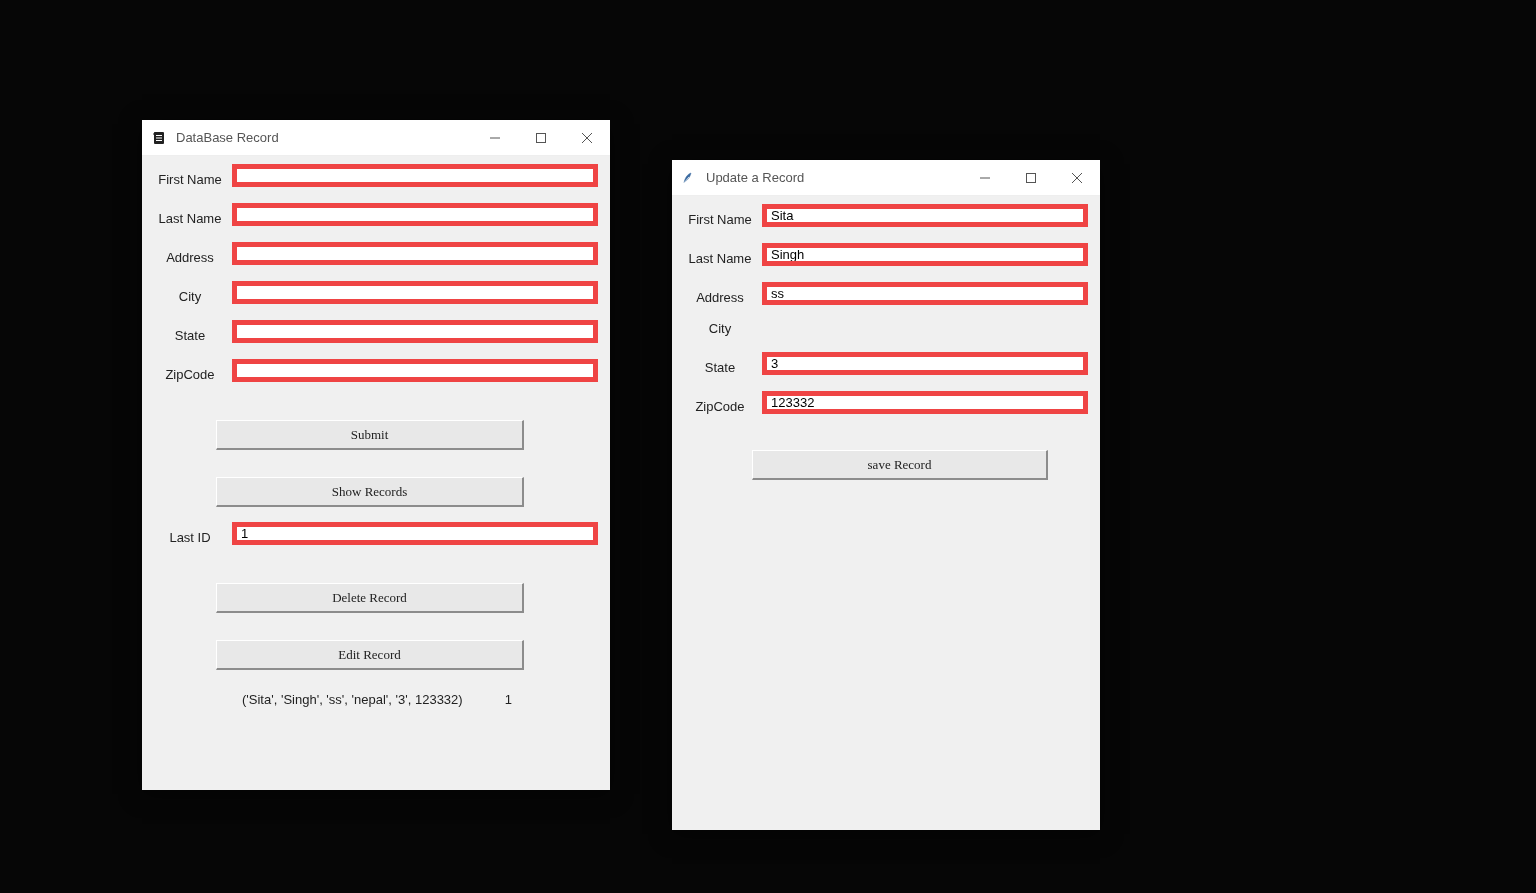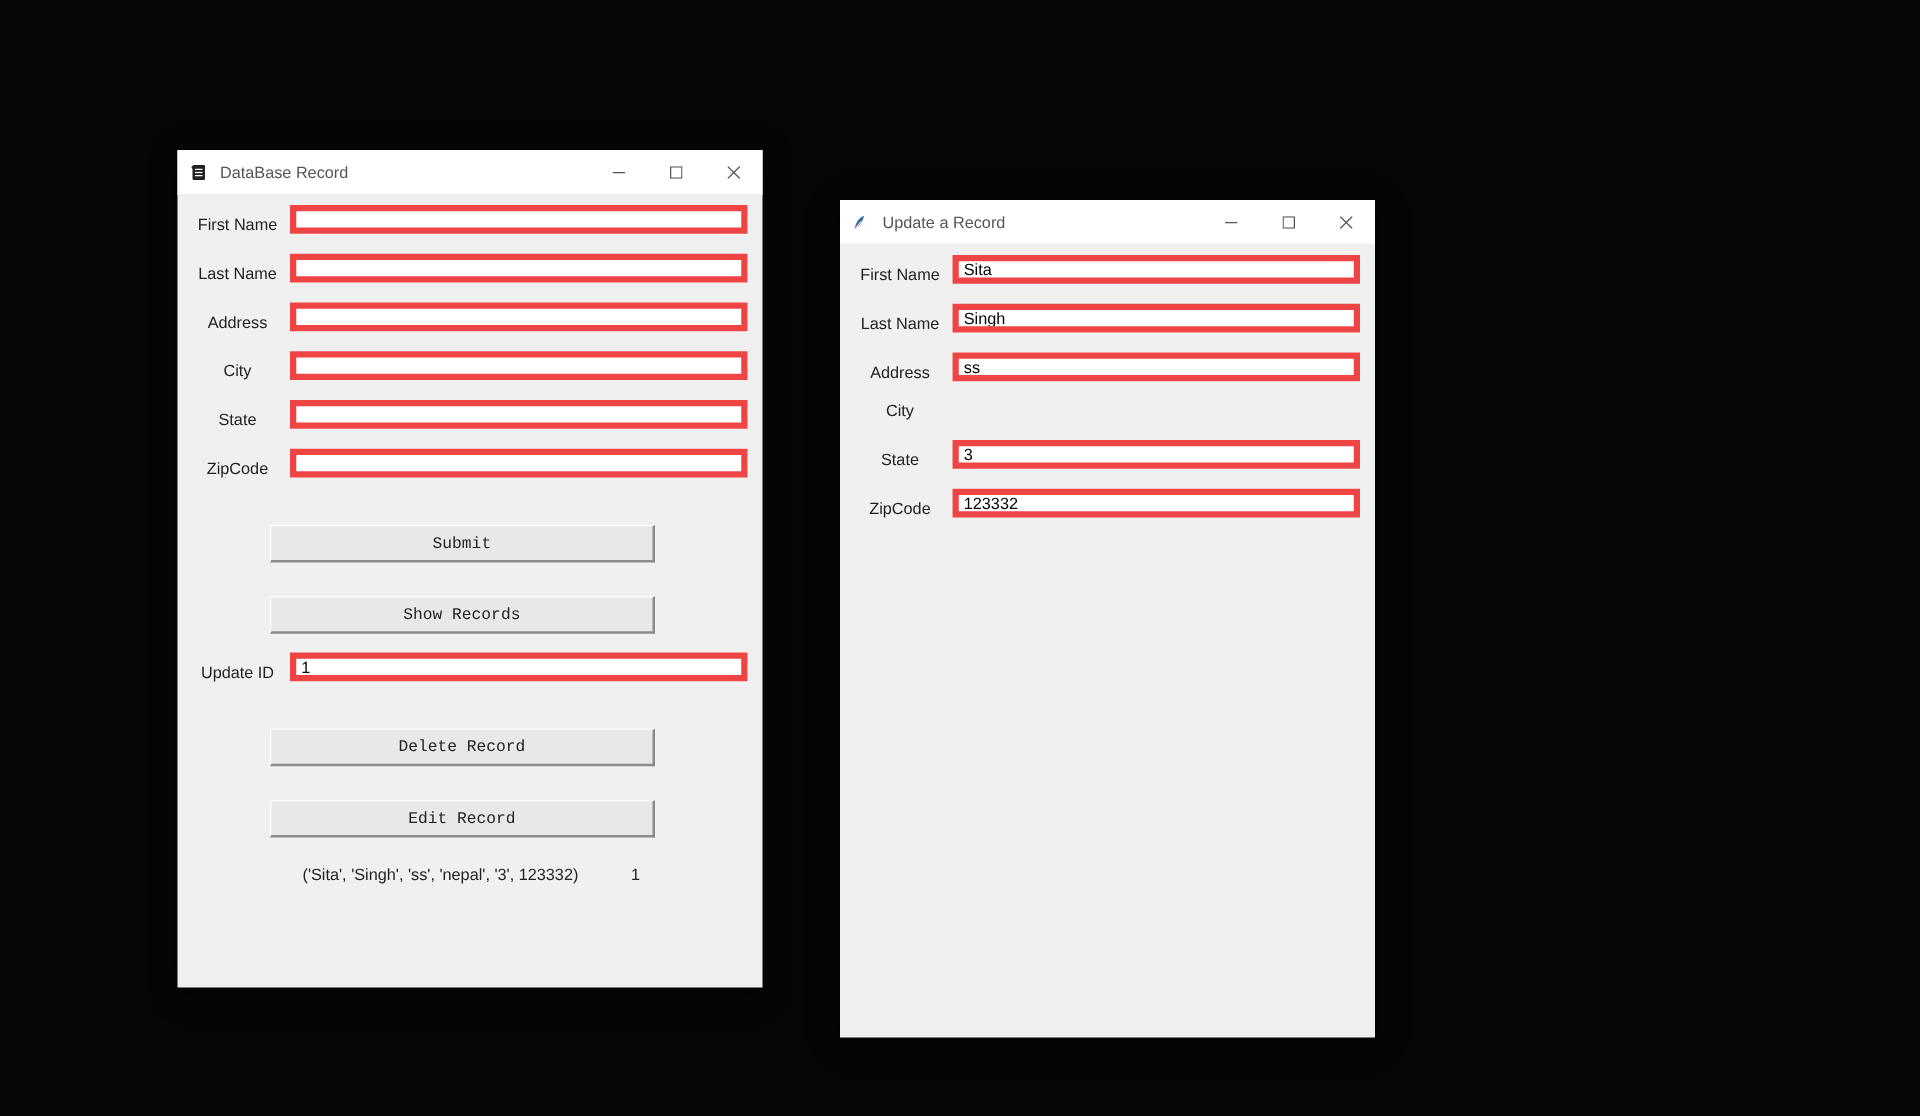--- a/index.html
+++ b/index.html
@@ -96,21 +96,21 @@
     .tk-button {
       display: block;
       width: 308px;
       height: 30px;
       background: #e8e8e8;
       border-top: 1px solid #fff;
       border-left: 1px solid #fff;
       border-right: 2px solid #8c8c8c;
       border-bottom: 2px solid #8c8c8c;
       font-size: 13px;
-      font-family: Liberation Mono, monospace;
+      font-family: Liberation Serif, serif;
       color: #222;
       cursor: pointer;
       text-align: center;
     }
     .records-block {
       margin-top: 22px;
       padding-left: 88px;
       font-size: 13px;
       color: #222;
       line-height: 1.3;
@@ -200,21 +200,21 @@
     <div class="btn-row">
       <button class="tk-button">Submit</button>
     </div>
     <div class="spacer15"></div>
     <div class="btn-row">
       <button class="tk-button">Show Records</button>
     </div>
 
     <div class="spacer15"></div>
     <div class="form-row">
-      <label>Update ID</label>
+      <label>Last ID</label>
       <input type="text" value="1" style="">
     </div>
 
     <div class="spacer10"></div>
     <div class="btn-row">
       <button class="tk-button">Delete Record</button>
     </div>
     <div class="spacer15"></div>
     <div class="btn-row">
       <button class="tk-button">Edit Record</button>
@@ -277,14 +277,17 @@
     <div class="form-row">
       <label>State</label>
       <input type="text" value="3" style="">
     </div>
     <div class="form-row">
       <label>ZipCode</label>
       <input type="text" value="123332" style="">
     </div>
 
     <div class="spacer8"></div>
+    <div class="btn-row">
+      <button class="tk-button">save Record</button>
+    </div>
   </div>
 </div>
 
 </body></html>

